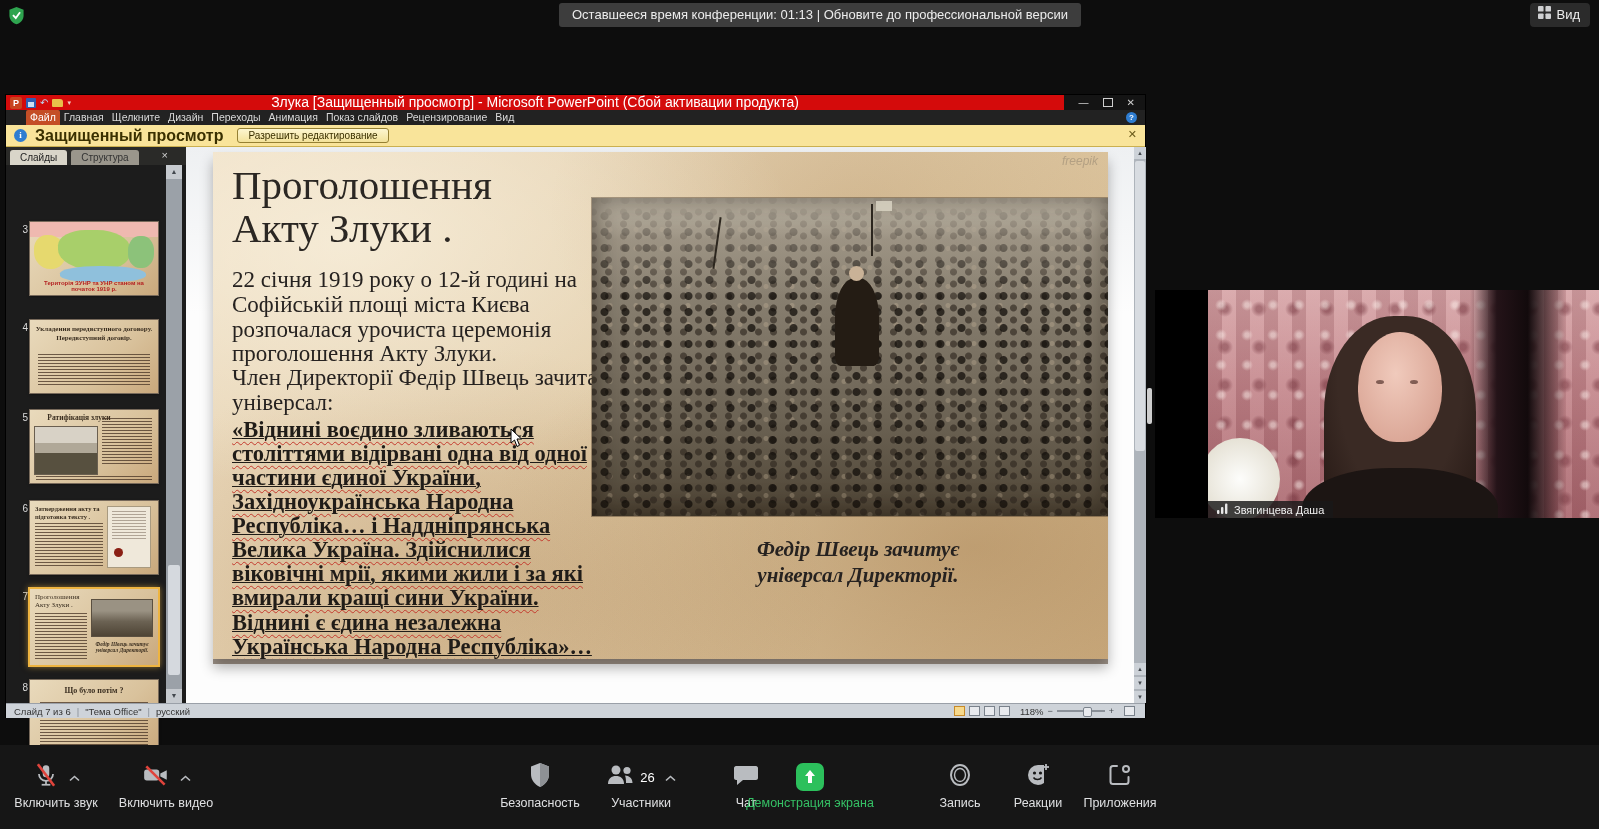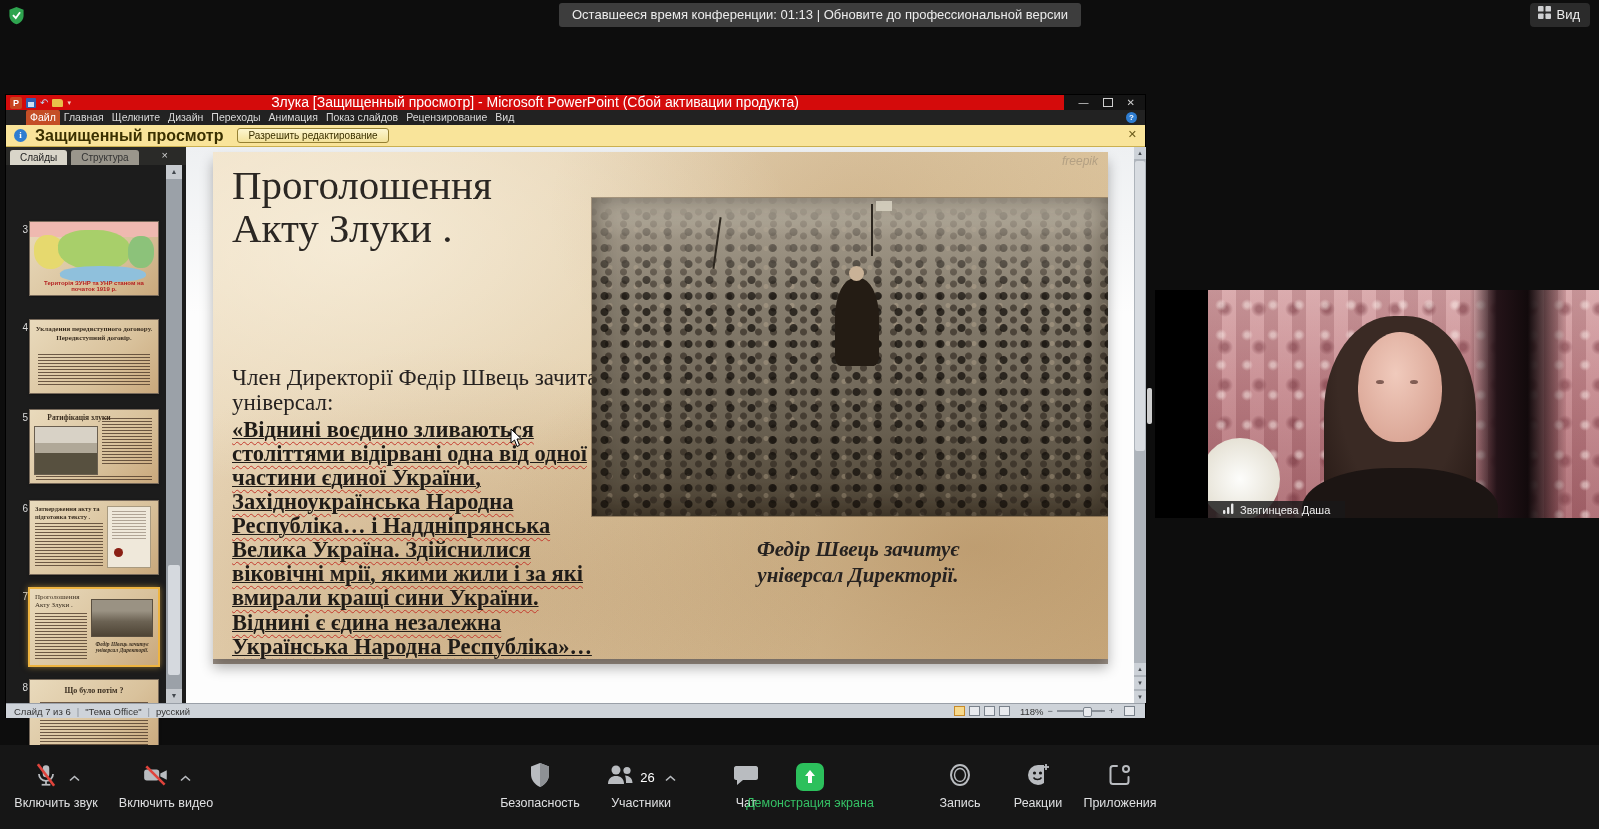--- a/index.html
+++ b/index.html
@@ -141,21 +141,21 @@
           background:linear-gradient(90deg,rgba(20,10,12,0) 0%,#241318 28%,#120a0c 60%,rgba(150,85,92,.25) 100%);}
   .v-hair{position:absolute;left:116px;top:26px;width:152px;height:210px;
           background:radial-gradient(ellipse at 50% 28%,#3a2a24 58%,#241713 100%);border-radius:46% 46% 18% 18%;}
   .v-face{position:absolute;left:150px;top:42px;width:84px;height:110px;border-radius:50% 50% 46% 46%;
           background:radial-gradient(ellipse at 45% 38%,#f0cabc,#dba797 72%,#bb8375);}
   .v-eye{position:absolute;top:48px;width:8px;height:4px;border-radius:50%;background:rgba(60,30,25,.6);}
   .v-body{position:absolute;left:94px;top:178px;width:196px;height:50px;background:#1c1513;border-radius:45% 45% 0 0/80% 80% 0 0;}
   .v-cat{position:absolute;left:-8px;top:148px;width:80px;height:82px;border-radius:50%;
          background:radial-gradient(#fdfdfb,#e6e2d6 70%,#cfc9ba);}
   .name-tag{position:absolute;left:1208px;top:501px;height:17px;background:rgba(25,25,25,.82);display:flex;
-            align-items:center;gap:5px;padding:0 15px;color:#f0f0f0;font-size:11px;}
+            align-items:center;gap:5px;padding:0 9px;color:#f0f0f0;font-size:11px;}
   .grip{position:absolute;left:1147px;top:388px;width:5px;height:36px;background:#cfcfcf;border-radius:2px;}
 
   
   .toolbar{position:absolute;left:0;top:745px;width:1599px;height:84px;background:#161616;}
   .tb-item{position:absolute;top:17px;display:flex;flex-direction:column;align-items:center;}
   .tb-iconrow{height:30px;display:flex;align-items:center;justify-content:center;position:relative;}
   .tb-label{font-size:12.5px;color:#dfe0e2;margin-top:4px;white-space:nowrap;}
   .tb-label.green{color:#35c065;}
   .count{color:#fff;font-size:13px;margin-left:4px;}
   .chev{margin-left:10px;}
@@ -297,20 +297,21 @@
       </div>
     </div>
 
     <div class="slidearea"></div>
 
     <div class="slide">
       <div class="s-title">
         <div>Проголошення</div>
         <div>Акту Злуки .</div>
       </div>
+      <div class="s-para" style="top:116px">22 січня 1919 року о 12-й годині на Софійській площі міста Києва розпочалася урочиста церемонія проголошення Акту Злуки.</div>
       <div class="s-para" style="top:214px">Член Директорії Федір Швець зачитав універсал:</div>
       <div class="s-quote"><span class="u1"><span class="u2">«Віднині воєдино зливаються століттями відірвані одна від одної частини єдиної України, Західноукраїнська Народна Республіка… і Наддніпрянська Велика Україна. Здійснилися віковічні мрії, якими жили і за які вмирали кращі сини України. Віднині є єдина незалежна Українська Народна Республіка»…</span></span></div>
       <div class="s-photo">
         <div class="s-flag" style="left:54%;top:2%"></div>
         <div class="s-flagcloth" style="left:55%;top:1%"></div>
         <div class="s-flag" style="left:24%;top:6%;transform:rotate(8deg)"></div>
         <div class="s-fig"></div>
       </div>
       <div class="s-caption">Федір Швець зачитує універсал Директорії.</div>
       <div class="s-watermark">freepik</div>

